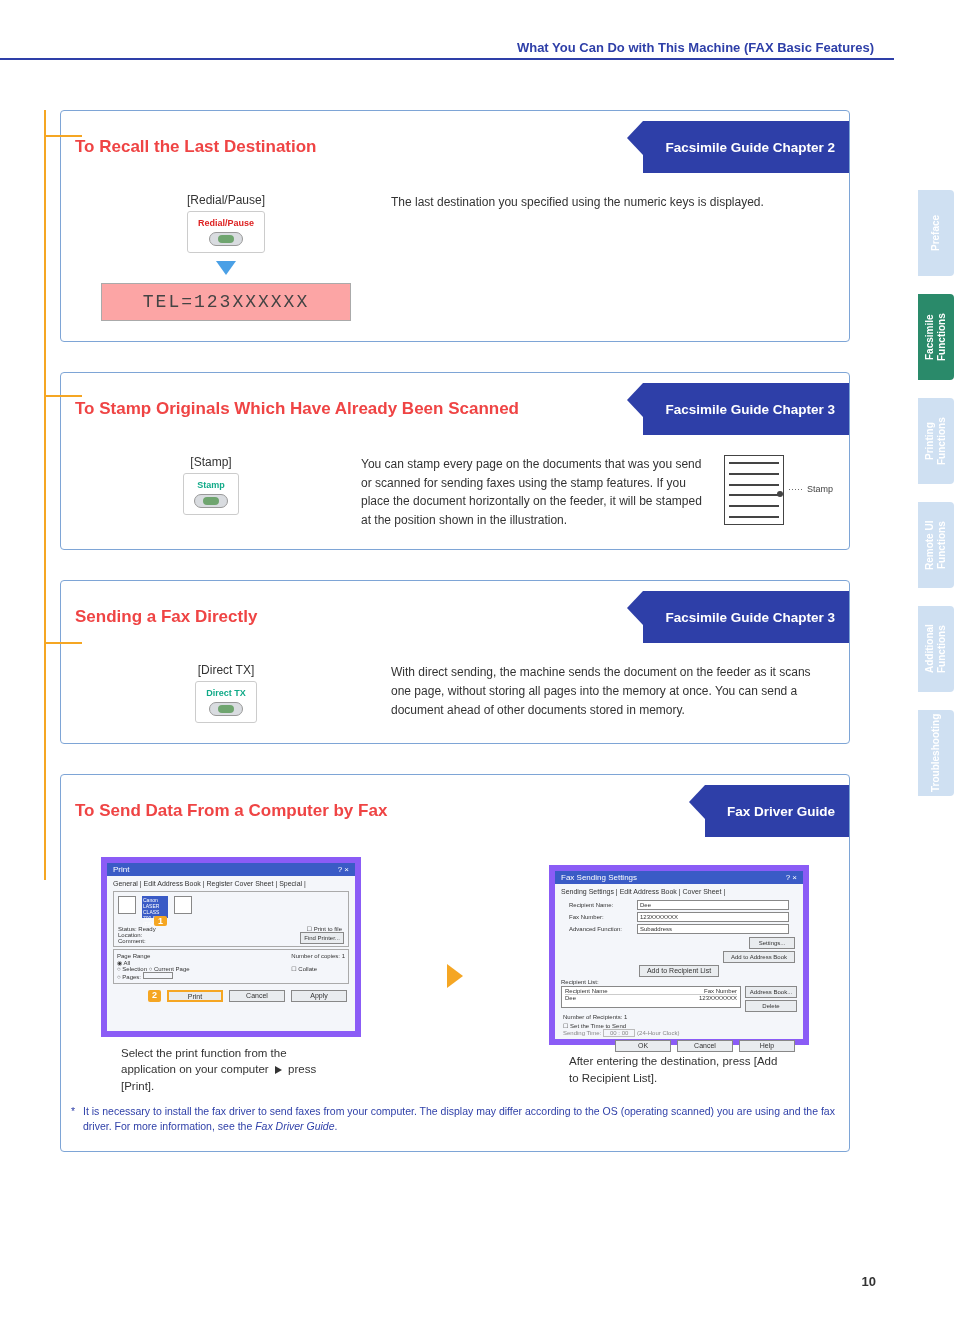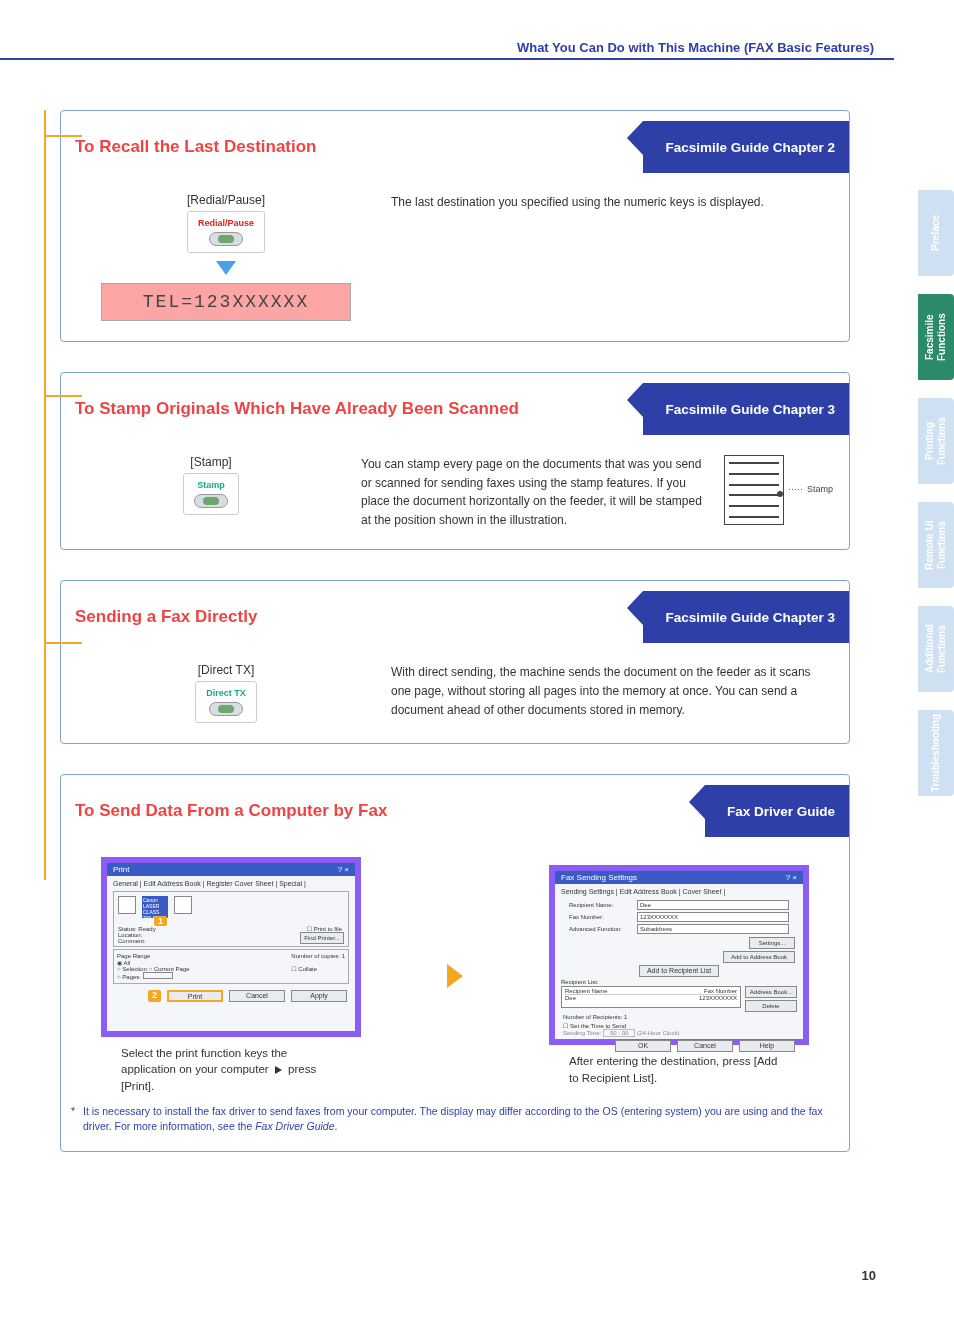--- a/index.html
+++ b/index.html
@@ -49,21 +49,21 @@
   .footnote{ font-size:10.5px; color:#2e3fa8; margin:10px 10px 0 22px; line-height:1.5; position:relative; }
   .footnote .ast{ position:absolute; left:-12px; top:0; }
   .footnote em{ font-style:italic; }
 
   
   .side-tabs{ position:absolute; right:0; top:190px; display:flex; flex-direction:column; gap:18px; }
   .tab{ width:36px; height:86px; border-top-left-radius:4px; border-bottom-left-radius:4px; color:#fff; font-size:10px; font-weight:bold; writing-mode:vertical-rl; transform:rotate(180deg); text-align:center; display:flex; align-items:center; justify-content:center; padding:6px 2px; line-height:1.2; }
   .tab.inactive{ background:#cfe0f2; color:#fff; }
   .tab.active{ background:#2a8a6a; }
 
-  .pagenum{ position:absolute; right:78px; bottom:56px; font-size:13px; font-weight:bold; color:#333;margin-left:43px; }
+  .pagenum{ position:absolute; right:78px; bottom:50px; font-size:13px; font-weight:bold; color:#333;margin-left:43px; }
 
   
   .tree{ position:absolute; left:44px; top:110px; width:2px; height:770px; background:#f5a623; }
   .tree-h{ position:absolute; left:44px; height:2px; background:#f5a623; width:38px; }
 
   .dual-shots{ display:flex; align-items:center; justify-content:space-between; padding:0 20px; }
 </style>
 </head>
 <body>
 
@@ -187,21 +187,21 @@
               <div><span>Number of copies:  1</span><br><br><span>☐ Collate</span></div>
             </div>
             <div class="sb-btn-row">
               <div class="sb-mark" style="position:static">2</div>
               <div class="sb-btn" style="border:2px solid #f5a623">Print</div>
               <div class="sb-btn">Cancel</div>
               <div class="sb-btn">Apply</div>
             </div>
           </div>
           <div class="caption">
-            <span>Select the print function keys the application on your computer </span><span class="arrow-inline"></span><span> press [Print].</span>
+            <span>Select the print function from the application on your computer </span><span class="arrow-inline"></span><span> press [Print].</span>
           </div>
         </div>
 
         <div class="arrow-right-big"></div>
 
         <div style="width:300px">
           <div class="screenshot-box">
             <div class="sb-title">
                 <span>Fax Sending Settings</span>
                 <span>? ×</span>
@@ -251,21 +251,21 @@
               <div class="sb-btn">Cancel</div>
               <div class="sb-btn">Help</div>
             </div>
           </div>
           <div class="caption">After entering the destination, press [Add to Recipient List].</div>
         </div>
       </div>
 
       <div class="footnote">
         <span class="ast">*</span>
-        <span>It is necessary to install the fax driver to send faxes from your computer. The display may differ according to the OS (entering system) you are using and the fax driver. For more information, see the </span><em>Fax Driver Guide</em><span>.</span>
+        <span>It is necessary to install the fax driver to send faxes from your computer. The display may differ according to the OS (operating scanned) you are using and the fax driver. For more information, see the </span><em>Fax Driver Guide</em><span>.</span>
       </div>
     </div>
   </div>
 
 </div>
 
 <div class="pagenum">10</div>
 
 <div class="tree-h" style="top: 135px;"></div>
 <div class="tree-h" style="top: 395px;"></div>

